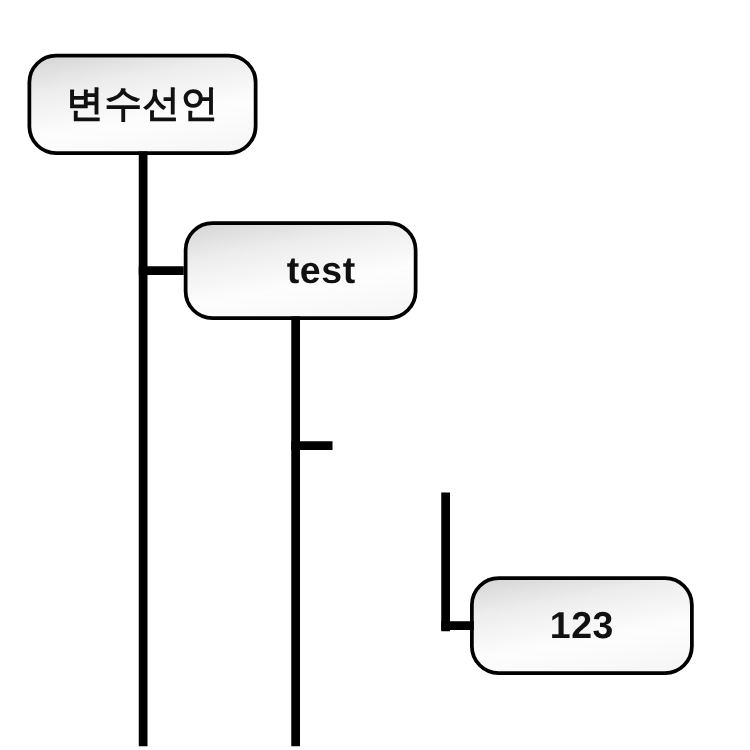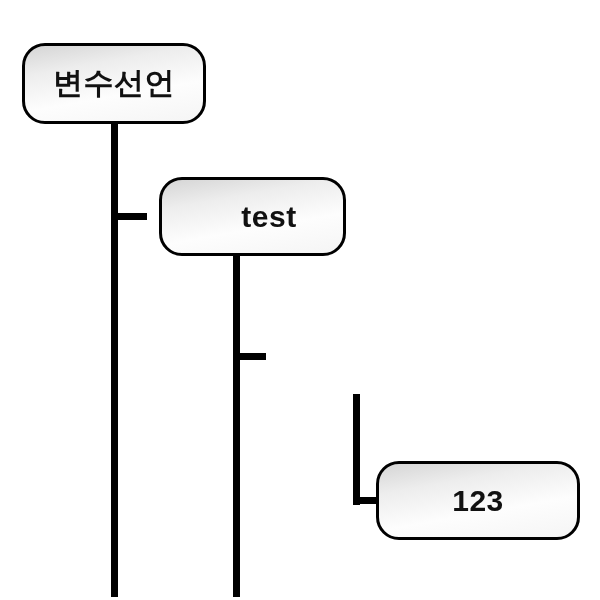--- a/index.html
+++ b/index.html
@@ -31,23 +31,23 @@
   }
   .node-label {
     font-size: 30px;
     font-weight: 600;
     color: #111111;
     letter-spacing: 0.5px;
     white-space: nowrap;
   }
   
   .node-1 { left: 22px;  top: 43px;  width: 184px; height: 81px; }
-  .node-2 { left: 159px; top: 177px; width: 187px; height: 79px; padding-left: 33px; }
+  .node-2 { left: 147px; top: 177px; width: 187px; height: 79px; padding-left: 33px; }
   .node-3 { left: 262px; top: 316px; width: 191px; height: 80px; }
-  .node-4 { left: 376px; top: 461px; width: 204px; height: 79px; }
+  .node-4 { left: 376px; top: 461px; width: 179px; height: 79px; }
   
   .v1 { left: 111px; top: 121px; width: 7px;  height: 476px; }
   .h1 { left: 111px; top: 213px; width: 36px; height: 7px;  }
   .v2 { left: 233px; top: 253px; width: 7px;  height: 344px; }
   .h2 { left: 233px; top: 353px; width: 33px; height: 7px;  }
   .v3 { left: 353px; top: 394px; width: 7px;  height: 111px; }
   .h3 { left: 353px; top: 497px; width: 27px; height: 7px;  }
 </style>
 </head>
 <body>

